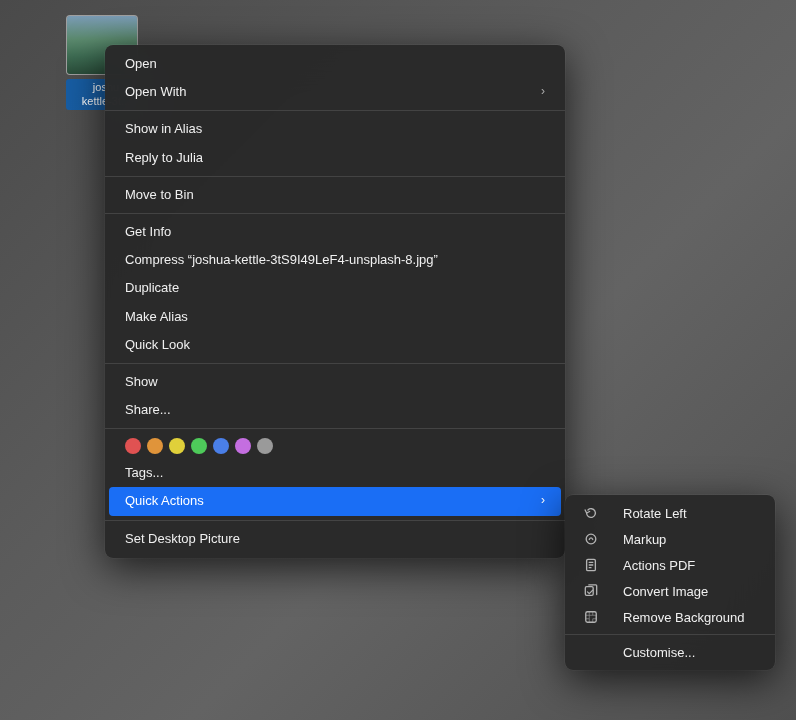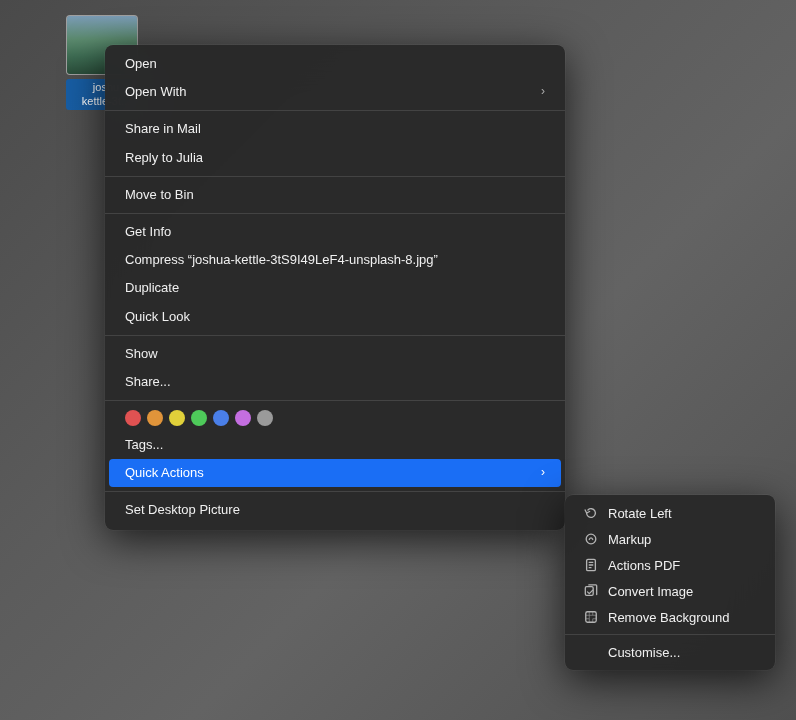--- a/index.html
+++ b/index.html
@@ -136,21 +136,21 @@
       padding: 5px 0;
       backdrop-filter: blur(20px);
     }
 
     .submenu-item {
       padding: 5px 14px;
       color: #f0f0f0;
       cursor: pointer;
       display: flex;
       align-items: center;
-      gap: 9px;
+      gap: 24px;
       border-radius: 4px;
       margin: 0 4px;
       min-height: 26px;
     }
 
     .submenu-separator {
       height: 1px;
       background: rgba(255,255,255,0.12);
       margin: 4px 0;
     }
@@ -193,40 +193,43 @@
   <div class="menu-item">
     <span>Open</span>
   </div>
   <div class="menu-item">
     <span>Open With</span>
     <span class="chevron">›</span>
   </div>
   <div class="menu-separator"></div>
 
   <div class="menu-item">
-    <span>Share in Mail</span>
+    <span>Show in Alias</span>
   </div>
   <div class="menu-item">
     <span>Reply to Julia</span>
   </div>
   <div class="menu-separator"></div>
 
   <div class="menu-item">
     <span>Move to Bin</span>
   </div>
   <div class="menu-separator"></div>
 
   <div class="menu-item">
     <span>Get Info</span>
   </div>
   <div class="menu-item">
     <span>Compress “joshua-kettle-3tS9I49LeF4-unsplash-8.jpg”</span>
   </div>
   <div class="menu-item">
     <span>Duplicate</span>
+  </div>
+  <div class="menu-item">
+    <span>Make Alias</span>
   </div>
   <div class="menu-item">
     <span>Quick Look</span>
   </div>
   <div class="menu-separator"></div>
 
   <div class="menu-item">
     <span>Show</span>
   </div>
   <div class="menu-item">

